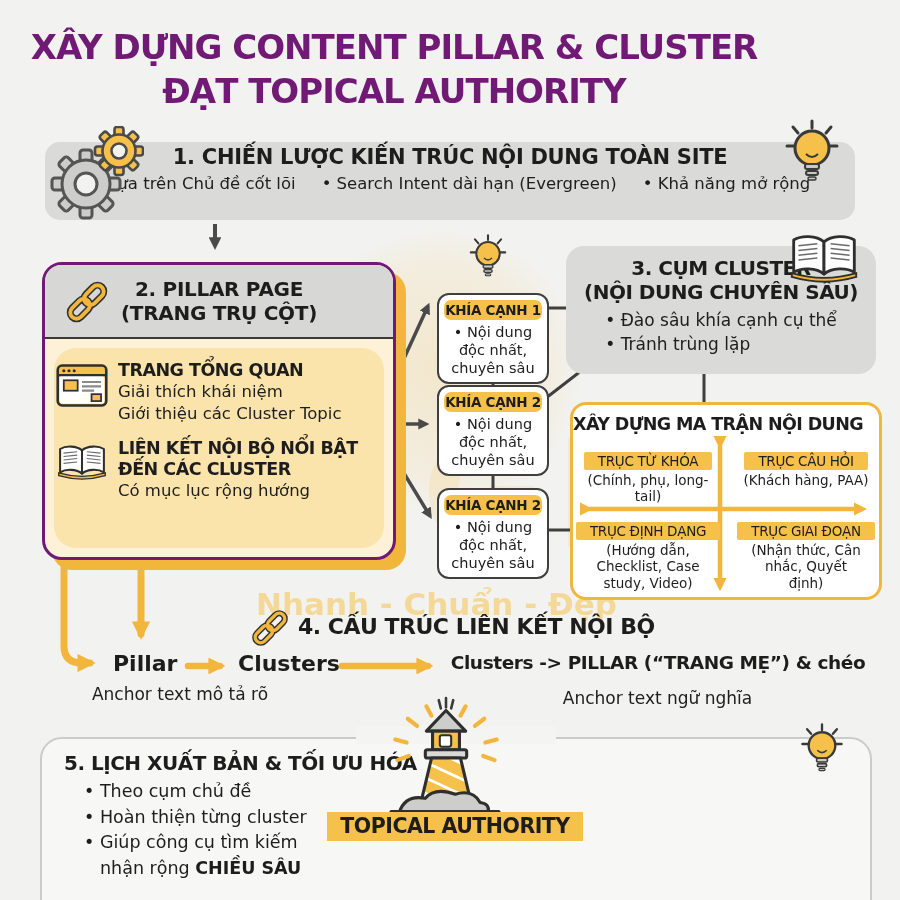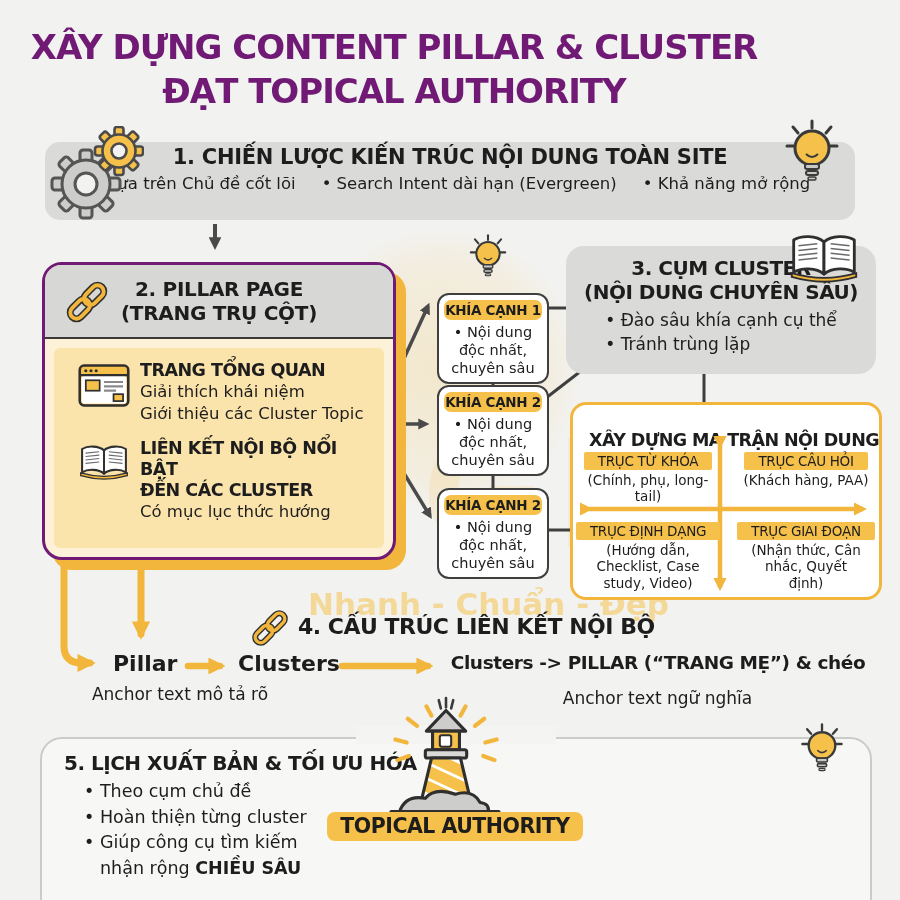--- a/index.html
+++ b/index.html
@@ -5,43 +5,43 @@
   html,body{margin:0;padding:0;background:#e8e8e6;}
   .canvas{position:relative;width:900px;height:900px;overflow:hidden;
     background:#f2f2f0;font-family:"DejaVu Sans",sans-serif;color:#1d1d1d;}
   .abs{position:absolute;}
   
   .z1{z-index:1;} .z2{z-index:2;} .z3{z-index:3;} .z4{z-index:4;} .z5{z-index:5;}
 
   
   .wm-big{left:250px;top:408px;font-size:150px;font-weight:800;letter-spacing:10px;
     color:rgba(246,195,80,0.16);white-space:nowrap;}
-  .wm-slogan{left:229px;top:586px;width:440px;text-align:right;font-size:31px;font-weight:800;
+  .wm-slogan{left:256px;top:586px;width:440px;text-align:left;font-size:31px;font-weight:800;
     color:rgba(246,195,80,0.55);white-space:nowrap;}
   .wm-glow{left:300px;top:230px;width:280px;height:280px;border-radius:50%;
     background:radial-gradient(circle,rgba(246,195,80,0.22) 0%,rgba(246,195,80,0.10) 55%,rgba(246,195,80,0) 72%);}
 
   
   .main-title{left:0;top:26px;width:788px;text-align:center;font-weight:800;
     font-size:34px;line-height:1.28;letter-spacing:-1px;color:#701a75;}
 
   
   .s1{left:45px;top:142px;width:810px;height:78px;background:#dadad8;border-radius:15px;}
   .s1-title{margin-top:3px;text-align:center;font-size:21px;font-weight:800;letter-spacing:-0.3px;}
   .s1-bullets{display:flex;justify-content:center;gap:26px;margin-top:5px;font-size:16.5px;}
   .dotb::before{content:"• ";}
 
   
   .pillar{left:42px;top:262px;width:348px;height:292px;background:#fdf2d8;border:3px solid #701a75;
     border-radius:20px;box-shadow:10px 10px 0 #F2B63C;}
   .pillar-head{height:72px;background:#d7d7d5;border-radius:16px 16px 0 0;border-bottom:2px solid #3a3a3a;
     display:flex;align-items:center;justify-content:center;}
   .pillar-title{text-align:center;font-size:20px;font-weight:800;line-height:1.2;letter-spacing:-0.3px;}
-  .pillar-body{position:absolute;left:9px;right:9px;top:83px;bottom:9px;background:#fbe3ac;border-radius:6px;
-    padding:12px 10px 0 24px;box-sizing:border-box;}
+  .pillar-body{position:absolute;left:9px;right:9px;top:83px;bottom:9px;background:#fbe3ac;border-radius:22px;
+    padding:12px 10px 0 2px;box-sizing:border-box;}
   .p-item{display:flex;gap:10px;margin-bottom:13px;align-items:flex-start;}
   .p-head{font-size:17.5px;font-weight:800;letter-spacing:-0.5px;line-height:1.2;}
   .p-line{font-size:16.5px;line-height:1.32;}
 
   
   .aspect{width:112px;background:#fff;border:2.5px solid #3f3f3f;border-radius:12px;
     box-sizing:border-box;text-align:center;padding-bottom:5px;}
   .a1{left:437px;top:293px;} .a2{left:437px;top:385px;} .a3{left:437px;top:488px;}
   .aspect-pill{margin:5px 5px 3px 5px;background:#F6C14A;border-radius:7px;
     font-size:13.5px;font-weight:800;padding:2px 0;letter-spacing:-0.3px;}
@@ -50,21 +50,21 @@
 
   
   .cluster{left:566px;top:246px;width:310px;height:128px;background:#dadad8;border-radius:18px;}
   .cluster-title{margin-top:10px;text-align:center;font-size:20px;font-weight:800;line-height:1.22;letter-spacing:-0.5px;}
   .cluster-bullets{width:fit-content;margin:4px auto 0 auto;font-size:17px;line-height:1.4;}
   .cluster-bullets div::before{content:"• ";}
 
   
   .matrix{left:570px;top:402px;width:312px;height:198px;background:#fff;border:3px solid #F2B63C;
     border-radius:16px;box-sizing:border-box;}
-  .matrix-title{margin-top:25px;text-align:right;font-size:17.5px;font-weight:800;letter-spacing:-0.6px;}
+  .matrix-title{margin-top:9px;text-align:left;font-size:17.5px;font-weight:800;letter-spacing:-0.6px;}
   .quad{position:absolute;width:146px;text-align:center;}
   .q0{left:2px;top:46px;} .q1{left:160px;top:46px;} .q2{left:2px;top:116px;} .q3{left:160px;top:116px;}
   .q-pill{display:inline-block;background:#F6C14A;border-radius:2px;padding:1px 14px;
     font-size:13.5px;font-weight:400;letter-spacing:-0.3px;}
   .q-detail{font-size:13.5px;line-height:1.22;margin-top:2px;}
 
   
   .s4-title{left:298px;top:614px;font-size:22px;font-weight:800;letter-spacing:-0.5px;white-space:nowrap;}
   .flow-word{font-size:22px;font-weight:800;white-space:nowrap;}
   .fw-pillar{left:113px;top:651px;} .fw-clusters{left:238px;top:651px;}
@@ -75,21 +75,21 @@
 
   
   .s5{left:40px;top:737px;width:828px;height:220px;background:#f7f7f5;border:2px solid #cbcbc9;border-radius:22px;}
   .s5-title{margin:12px 0 4px 22px;font-size:20px;font-weight:800;letter-spacing:-0.5px;}
   .s5-bullets{margin-left:42px;font-size:17.5px;line-height:1.47;}
   .s5-bullets .b::before{content:"• ";}
   .s5-cont{margin-left:16px;}
 
   
   .authority{left:295px;top:809px;width:320px;text-align:center;line-height:1.0;}
-  .auth-pill{display:inline-block;background:#F6C14A;border-radius:8px;padding:4px 13px;margin-top:3px;
+  .auth-pill{display:inline-block;background:#F6C14A;border-radius:0;padding:4px 13px;margin-top:3px;
     font-size:20.5px;font-weight:800;letter-spacing:-0.5px;white-space:nowrap;}
   .patch{left:356px;top:726px;width:200px;height:18px;background:#f4f4f2;}
 
   svg{display:block;}
 </style>
 </head>
 <body>
 
 <div class="canvas">
 
@@ -256,21 +256,21 @@
       </div>
       <div class="p-item">
         <svg width="52" height="40" viewBox="0 0 76 58" style="flex:none;margin-top:4px">
             <use href="#sym-book"></use>
           </svg>
         <div>
           <div class="p-head">
             <div>LIÊN KẾT NỘI BỘ NỔI BẬT</div>
             <div>ĐẾN CÁC CLUSTER</div>
           </div>
-          <div class="p-line">Có mục lục thức hướng</div>
+          <div class="p-line">Có mục lục rộng hướng</div>
         </div>
       </div>
     </div>
   </div>
 
   <svg class="abs z3" style="left:460px;top:232px" width="56" height="60" viewBox="0 0 64 66">
       <use href="#sym-bulb"></use>
     </svg>
 
   <div class="abs z3 aspect a1">

